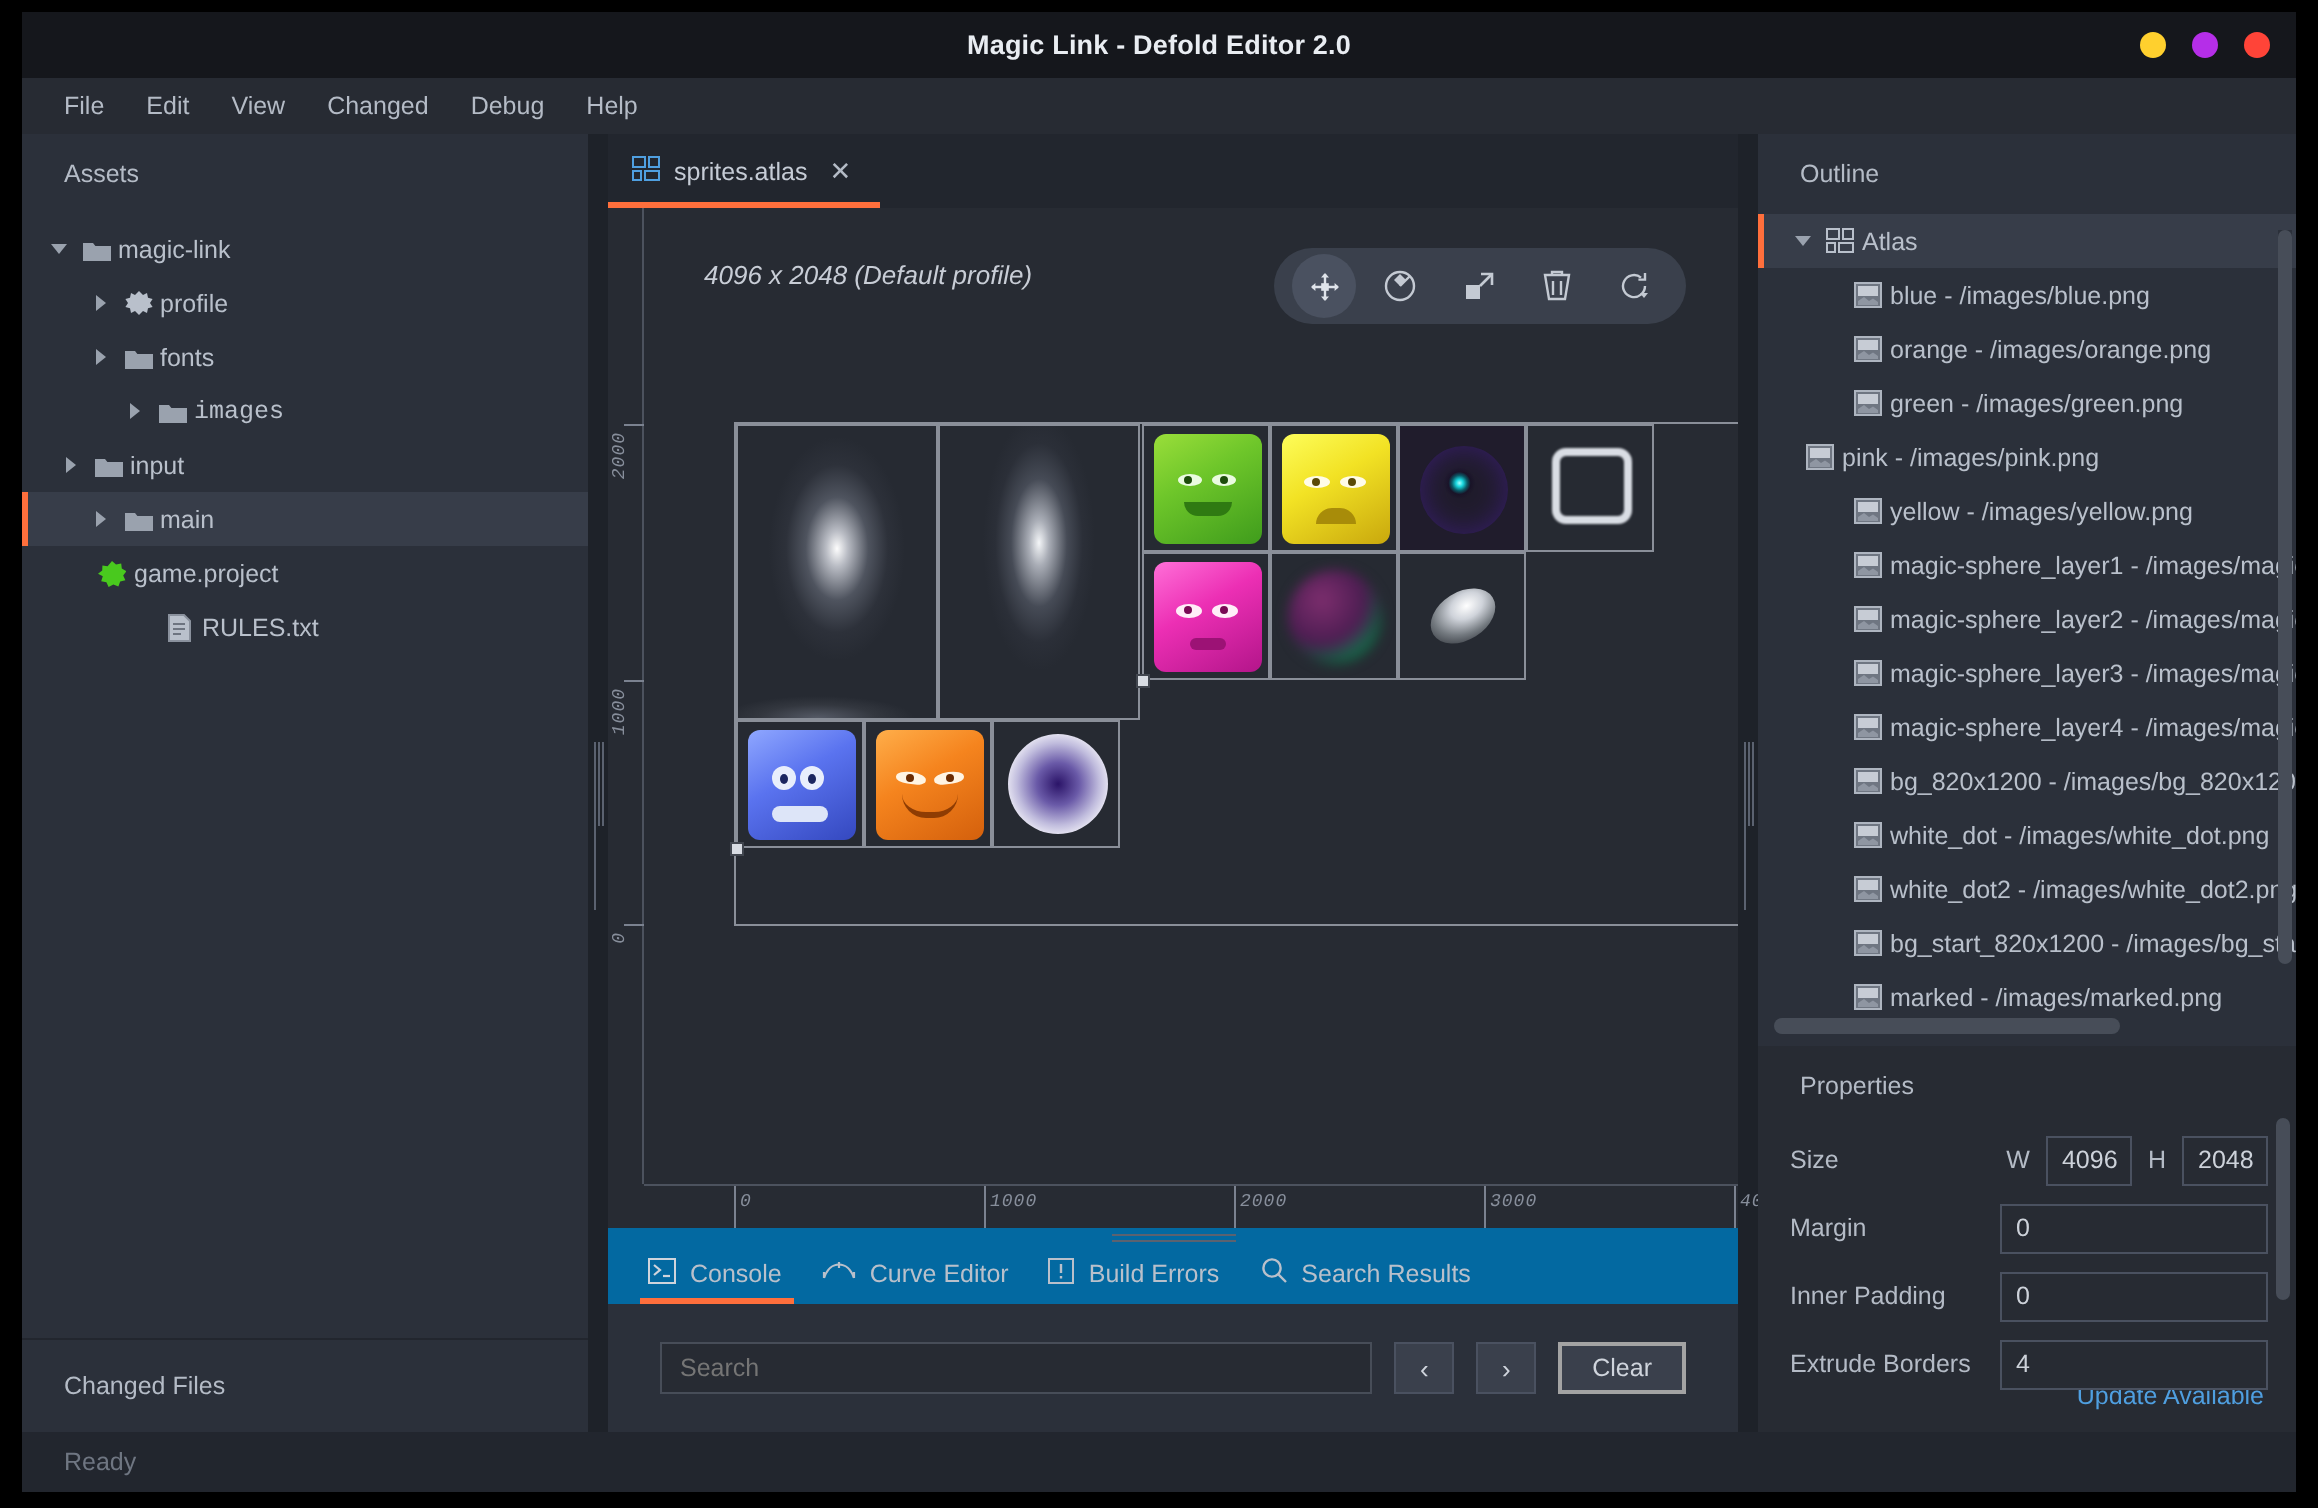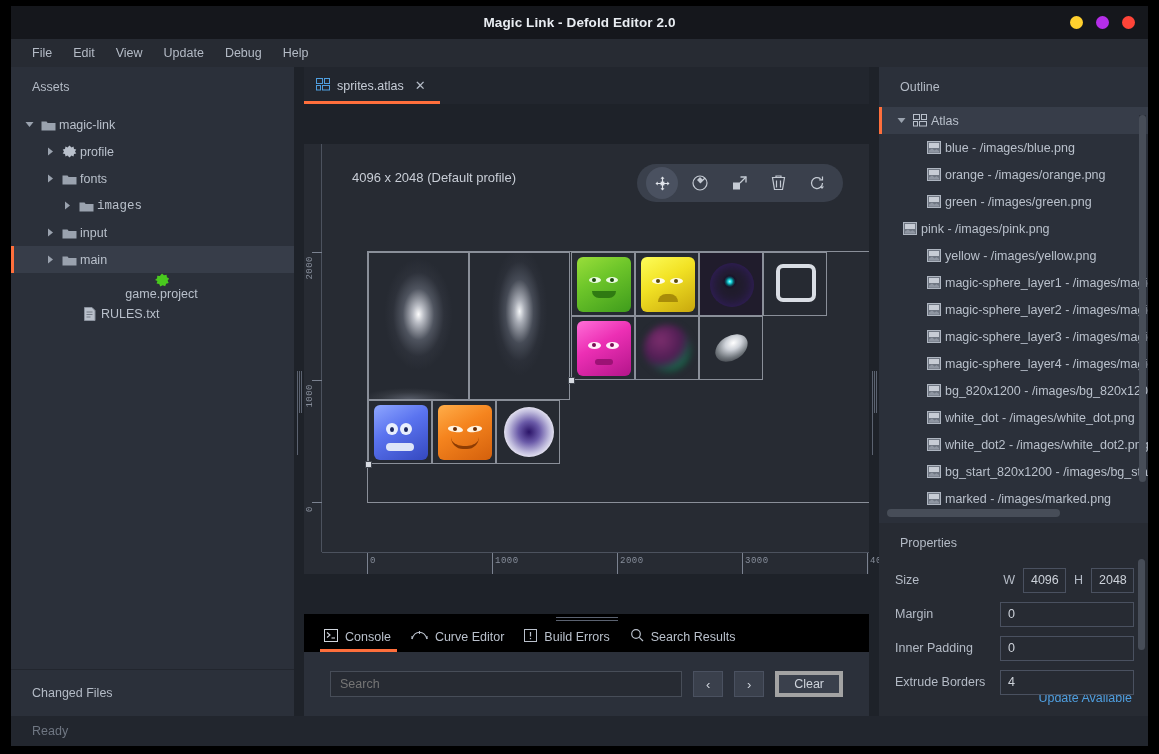--- a/index.html
+++ b/index.html
@@ -74,32 +74,32 @@
   .vsplit .grip {
     width: 5px; height: 42px;
     background:
       linear-gradient(to right,#5b6270 1px,transparent 1px) 0 0/2px 100% repeat-x;
   }
   .vsplit .grip i {
     display:block; width:1px; height:42px; background:#5b6270;
     float:left; margin-right:1px;
   }
   
-  .center { flex: 1; display: flex; flex-direction: column; min-width: 0; background:#1e2229;gap:40px;}
+  .center { flex: 1; display: flex; flex-direction: column; min-width: 0; background:#1e2229;}
   .tabbar { height: 37px; background: #22262e; display: flex; align-items: stretch; flex:none;}
   .tab {
     display: flex; align-items: center; gap: 7px; padding: 0 14px 0 12px;
     position: relative; color: #c6ccd6; font-size: 12.5px; background:#22262e;
   }
   .tab.active::after {
     content:""; position:absolute; left:0; right:0; bottom:0; height:3px;
     background: var(--accent);
   }
   .tab .x { color:#b4bbc6; font-size:13px; margin-left:4px; }
-  .editor { flex: 1; position: relative; background: #272b33; min-height: 0; }
+  .editor { flex: 1; position: relative; background: #272b33; min-height: 0; font-style: italic; }
   .ruler-v {
     position: absolute; left: 0; top: 0; bottom: 22px; width: 18px;
     background: #272b33;
   }
   .ruler-v .vline { position:absolute; right:0; top:0; bottom:0; width:1px; background:#4c525e; }
   .ruler-v .tick { position: absolute; right: 0; width: 10px; height: 1px; background: #7b8290; }
   .ruler-v .lbl {
     position: absolute; right: 7px; color: #878e9b; font-size: 9px;
     font-family: "Liberation Mono", monospace;
     writing-mode: vertical-rl; transform: rotate(180deg);
@@ -125,36 +125,36 @@
   .atlas {
     position:absolute; left:45px; top:107px; width:504px; height:252px;
     border:1px solid #8a8f99;
   }
   .cell { position:absolute; border:1px solid #8a8f99; overflow:hidden; }
   .sel-handle {
     position:absolute; width:7px; height:7px; background:#d8dce3;
     border:1px solid #41464f;
   }
   
-  .dock { flex: none; background:#000000; display:flex; flex-direction:column; }
+  .dock { flex: none; background:#0369a1; display:flex; flex-direction:column; }
   .dock-grip { height:7px; display:flex; align-items:center; justify-content:center; }
   .dock-grip i { display:block; width:62px; height:1px; background:#5b6270; box-shadow:0 3px 0 #5b6270;}
   .dock-tabs { height:31px; display:flex; align-items:stretch; padding-left:16px; }
   .dtab { display:flex; align-items:center; gap:7px; padding:0 16px 0 4px; position:relative;
           color:#b9c0cb; font-size:12.5px; }
   .dtab.active::after { content:""; position:absolute; left:0; right:10px; bottom:0; height:3px; background:var(--accent); }
   .dock-body { height:64px; background:#2b303a; display:flex; align-items:center; padding:0 26px; gap:11px; }
   .searchinput {
     flex:1; height:26px; background:#272b33; border:1px solid #474d58;
     color:#a8aeb9; font-size:12.5px; padding:0 9px; outline:none;
     font-family:"Liberation Sans", sans-serif;
   }
   .sqbtn { width:30px; height:26px; background:#3a404c; border:1px solid #4a5160;
            color:#cfd4dc; display:flex; align-items:center; justify-content:center; font-size:13px;}
-  .clearbtn { height:26px; padding:0 15px; background:#3a404c; border:4px solid #a3a3a3;
+  .clearbtn { height:26px; padding:0 15px; background:#3a404c; border:2px solid #a3a3a3;
               color:#cfd4dc; font-size:12.5px; display:flex; align-items:center;}
   
   .right { width:269px; flex:none; display:flex; flex-direction:column; background:#2b303a; min-height:0; }
   .outline { flex:none; height:456px; display:flex; flex-direction:column; background:#2b303a; position:relative; }
   .outline-list { flex:1; overflow:hidden; position:relative; background:#2b303a; }
   .orow { height:27px; display:flex; align-items:center; color:#b9c0cb; font-size:12.5px;
           position:relative; white-space:nowrap; }
   .orow.sel { background:#373d49; }
   .orow.sel::before { content:""; position:absolute; left:0; top:0; bottom:0; width:3px; background:var(--accent); }
   .oscroll-v { position:absolute; right:2px; top:48px; width:7px; bottom:26px;
@@ -192,21 +192,21 @@
       <div class="wbtn" style="background:#ffd02e"></div>
       <div class="wbtn" style="background:#b52ee8"></div>
       <div class="wbtn" style="background:#ff4438"></div>
     </div>
   </div>
 
   <div class="menubar">
     <div class="mi">File</div>
     <div class="mi">Edit</div>
     <div class="mi">View</div>
-    <div class="mi">Update</div>
+    <div class="mi">Changed</div>
     <div class="mi">Debug</div>
     <div class="mi">Help</div>
   </div>
 
   <div class="body">
 
     <div class="left">
       <div class="panel-head">Assets</div>
       <div class="assets-tree" id="assets-tree">
           <div class="trow" style="padding-left: 10px;">
@@ -254,21 +254,21 @@
                 <path d="M2 0.5v8l5-4z" fill="#9aa2ae"></path>
               </svg>
             </span>
             <span class="ticon">
               <svg width="15" height="12" viewBox="0 0 15 12">
                 <path d="M0.5 2.5h5l1.2 1.5h7.8v7.5H0.5z" fill="#9aa2ae"></path>
               </svg>
             </span>
             <span>images</span>
           </div>
-          <div class="trow" style="padding-left: 31px;">
+          <div class="trow" style="padding-left: 16px;">
             <span class="twist">
               <svg width="9" height="9" viewBox="0 0 9 9">
                 <path d="M2 0.5v8l5-4z" fill="#9aa2ae"></path>
               </svg>
             </span>
             <span class="ticon">
               <svg width="15" height="12" viewBox="0 0 15 12">
                 <path d="M0.5 2.5h5l1.2 1.5h7.8v7.5H0.5z" fill="#9aa2ae"></path>
               </svg>
             </span>
@@ -280,21 +280,21 @@
                 <path d="M2 0.5v8l5-4z" fill="#9aa2ae"></path>
               </svg>
             </span>
             <span class="ticon">
               <svg width="15" height="12" viewBox="0 0 15 12">
                 <path d="M0.5 2.5h5l1.2 1.5h7.8v7.5H0.5z" fill="#9aa2ae"></path>
               </svg>
             </span>
             <span>main</span>
           </div>
-          <div class="trow" style=" flex-direction: column;">
+          <div class="trow" style="">
             <span class="twist"></span>
             <span class="ticon">
               <svg width="14" height="14" viewBox="0 0 14 14">
                 <path d="M7 0.5l2 1.8 2.6-.6.3 2.6 2.3 1.3-1.6 2.1 1.1 2.4-2.6.7-.9 2.5-2.5-1-2.4 1.2-1.1-2.4-2.6-.5.8-2.5L0 6.9l2.1-1.6.1-2.6 2.6.4z" fill="#49c91e"></path>
               </svg>
             </span>
             <span>game.project</span>
           </div>
           <div class="trow" style="padding-left: 52px;">
             <span class="twist"></span>

